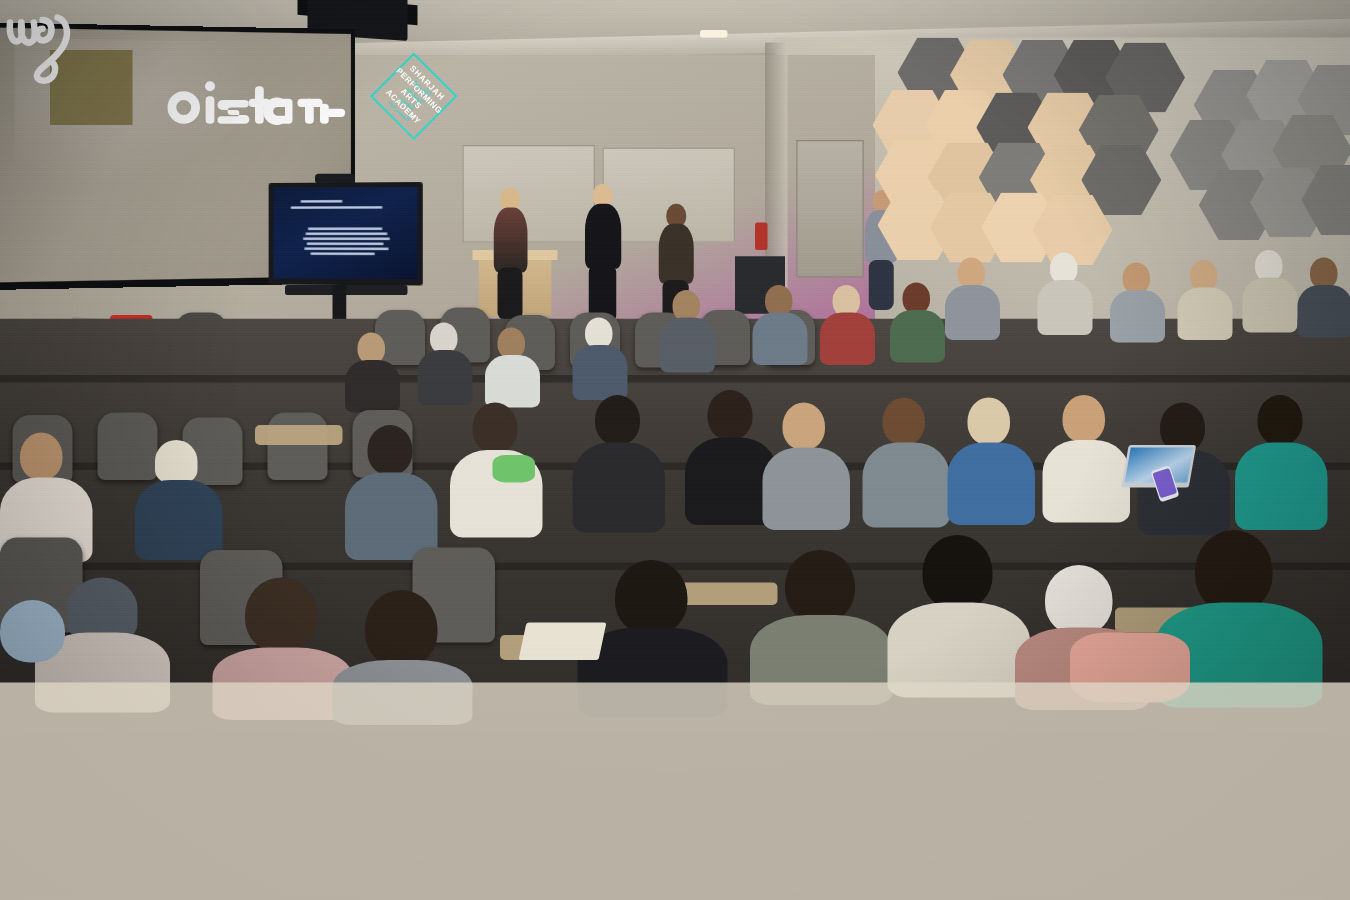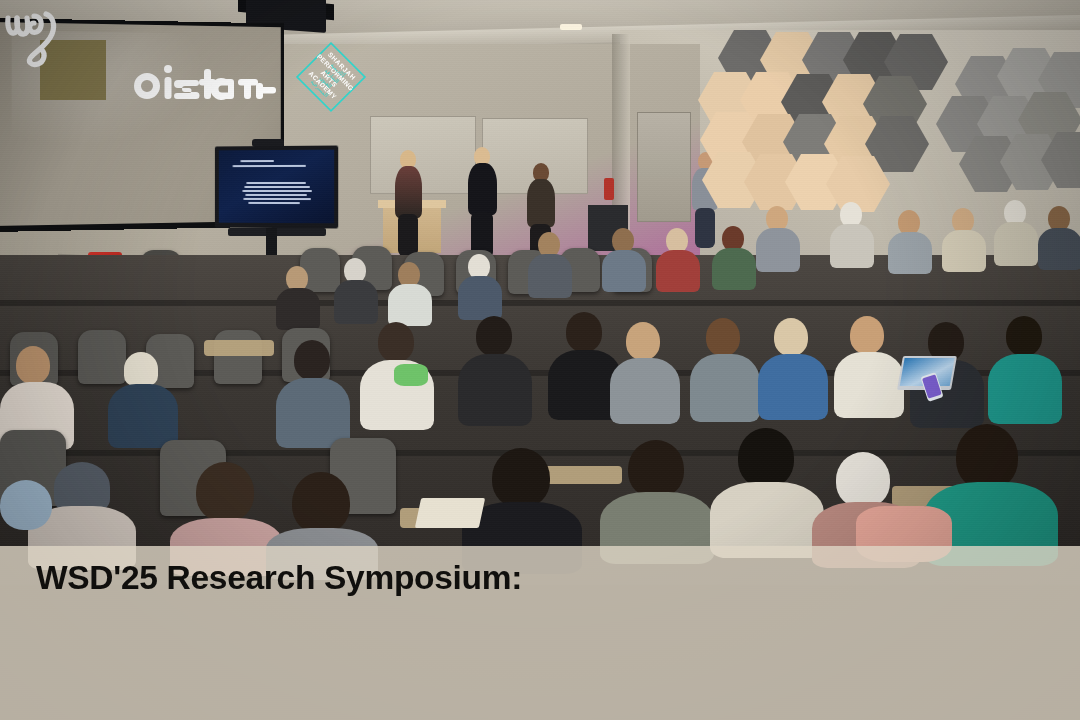--- a/index.html
+++ b/index.html
@@ -461,17 +461,16 @@
     <div class="head" style="left:956px;top:424px;width:62px;height:66px;background:#241a12;"></div>
     <div class="body" style="left:924px;top:482px;width:134px;height:84px;background:#1f9e8a;"></div>
     <div class="body" style="left:856px;top:506px;width:96px;height:56px;background:#e8a89a;border-radius:30%;"></div>
 
     <div class="vignette"></div>
     <div class="photo-grain"></div>
   </div>
 
   <div class="banner">
     <div class="banner-title">
-      <span>WSD'25 Research Symposium:</span>
     </div>
   </div>
 
 </div>
 
 </body></html>

